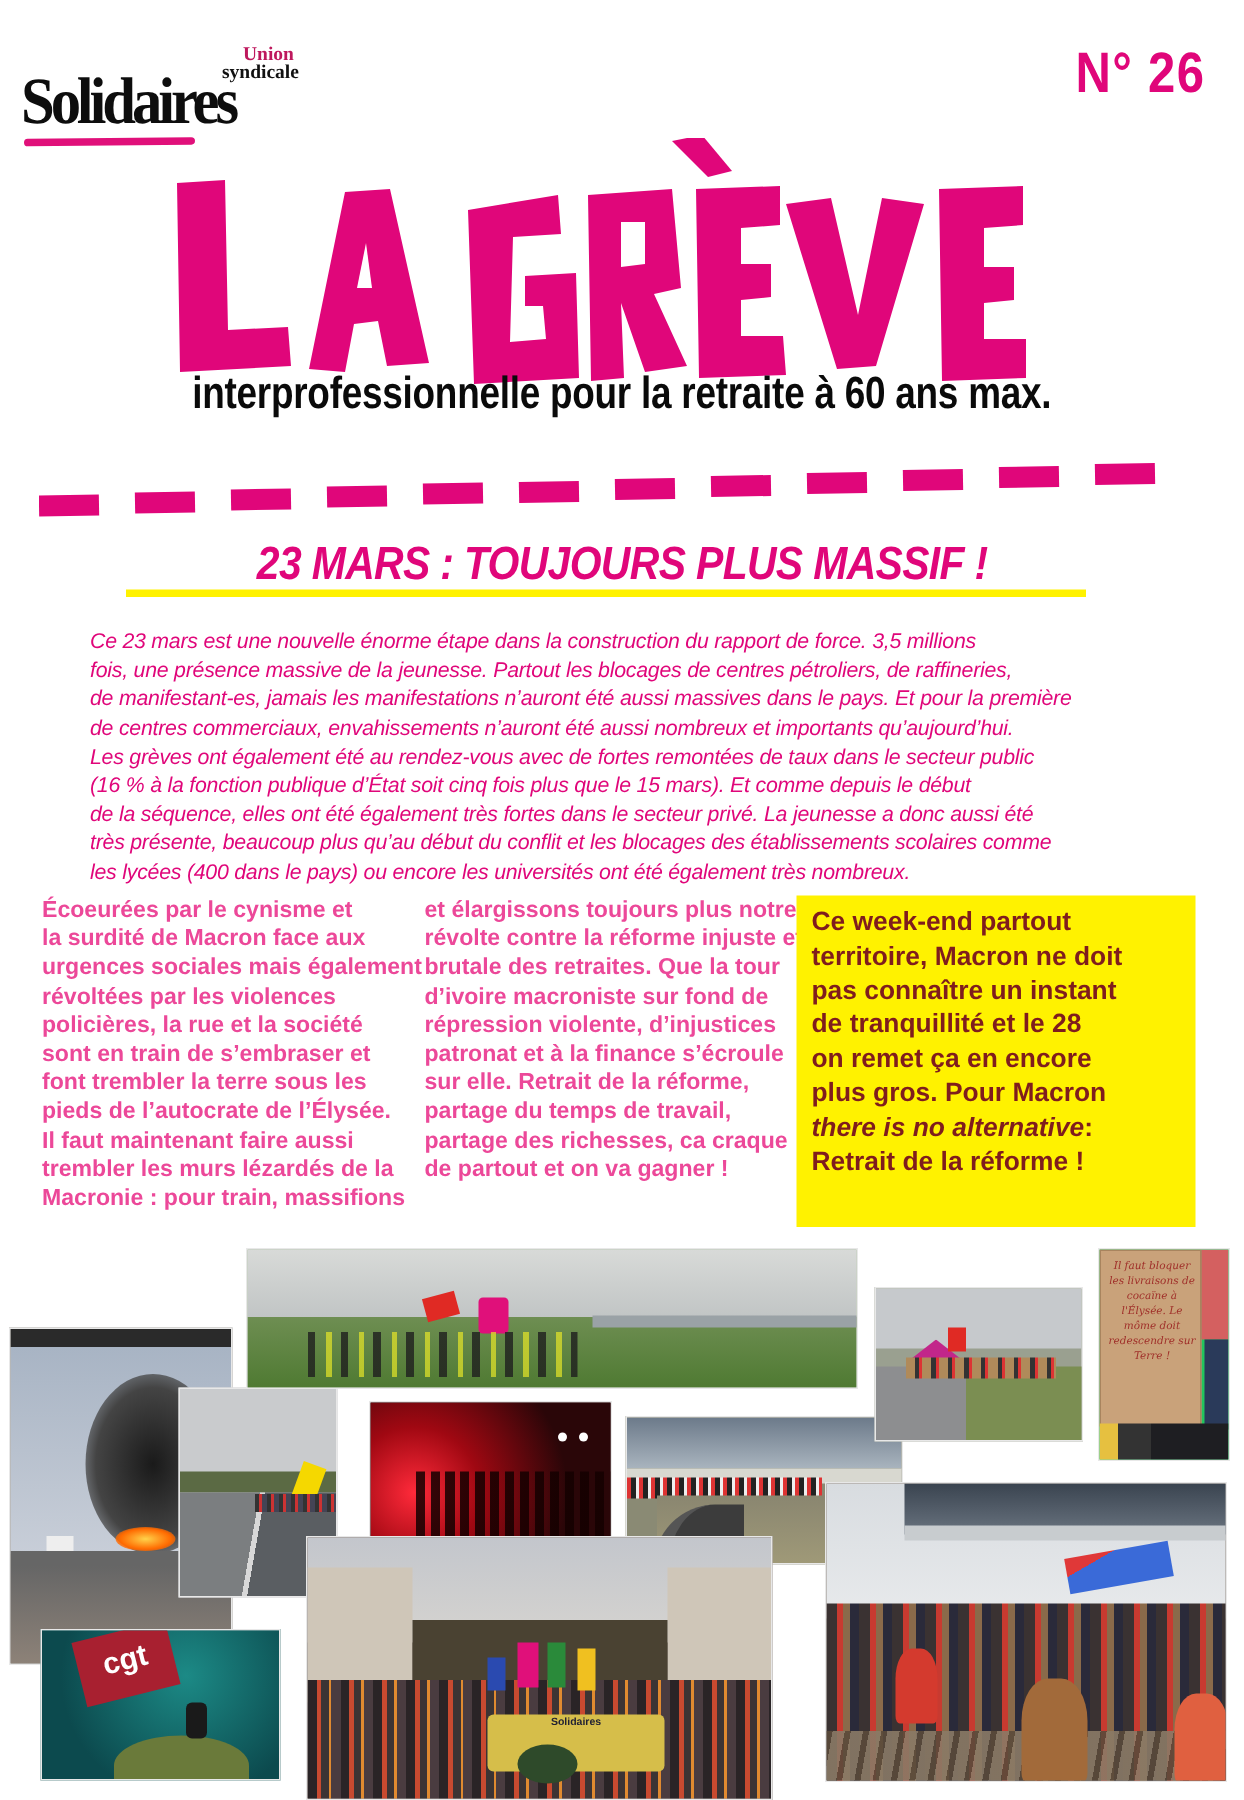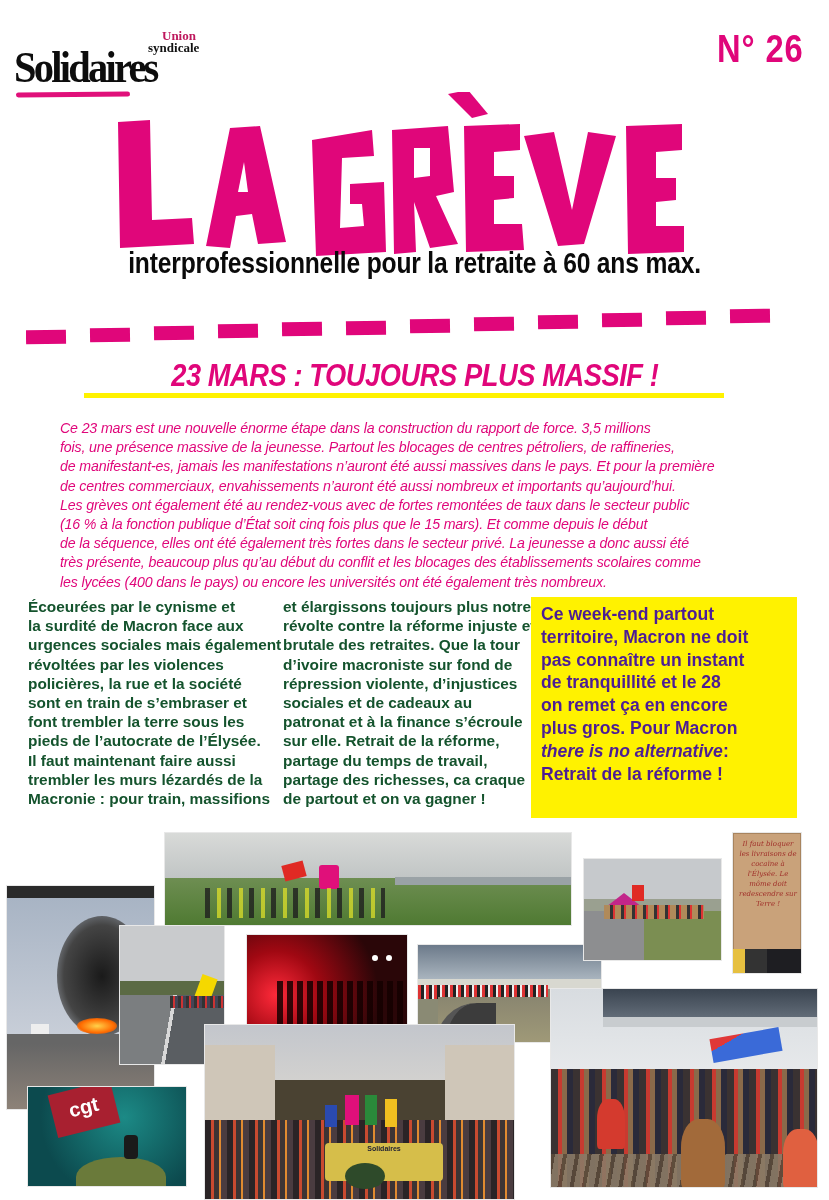--- a/index.html
+++ b/index.html
@@ -26,26 +26,26 @@
 
   
   .headline-wrap { position: absolute; left: 0; width: 829px; top: 358px; text-align: center; }
   .headline { display: inline-block; font-weight: bold; font-style: italic; font-size: 31px; color: #e0067a; letter-spacing: -0.5px; transform: scaleX(0.88); position: relative; padding: 0 4px; }
   .headline-underline { position: absolute; left: 84px; top: 393px; width: 640px; height: 5px; background: #fff200; }
 
   .intro { position: absolute; left: 60px; width: 710px; top: 404px; font-style: italic; font-size: 14.2px; line-height: 19.2px; color: #e0067a; letter-spacing: -0.15px; margin-top: 15px; }
   .intro span { display: block; white-space: nowrap; }
 
   
-  .col { position: absolute; top: 597px; font-weight: bold; font-size: 15.4px; line-height: 19.2px; color: #14532d; }
+  .col { position: absolute; top: 597px; font-weight: bold; font-size: 15.4px; line-height: 19.2px; color: #ec4899; }
   .col span { display: block; white-space: nowrap; }
   .col1 { left: 28px; width: 250px; }
   .col2 { left: 283px; width: 250px; }
 
-  .callout { position: absolute; left: 531px; top: 597px; width: 266px; height: 221px; background: #fff200; padding: 6px 0 0 10px; font-weight: bold; font-size: 17.6px; line-height: 22.8px; color: #4c1d95; }
+  .callout { position: absolute; left: 531px; top: 597px; width: 266px; height: 221px; background: #fff200; padding: 6px 0 0 10px; font-weight: bold; font-size: 17.6px; line-height: 22.8px; color: #7f1d1d; }
   .callout span { display: block; white-space: nowrap; }
   .callout em { font-style: italic; }
 
   
   .photo { position: absolute; overflow: hidden; border: 1px solid #e8e8e8; }
   .photo .sky { position: absolute; left: 0; right: 0; top: 0; }
   .photo .ground { position: absolute; left: 0; right: 0; bottom: 0; }
   .fig { position: absolute; border-radius: 40% 40% 10% 10%; }
   .flag { position: absolute; }
 </style>
@@ -136,21 +136,20 @@
   <span>trembler les murs lézardés de la</span>
   <span>Macronie : pour train, massifions</span>
 </div>
 
 <div class="col col2">
   <span>et élargissons toujours plus notre</span>
   <span>révolte contre la réforme injuste et</span>
   <span>brutale des retraites. Que la tour</span>
   <span>d’ivoire macroniste sur fond de</span>
   <span>répression violente, d’injustices</span>
-  <span>sociales et de cadeaux au</span>
   <span>patronat et à la finance s’écroule</span>
   <span>sur elle. Retrait de la réforme,</span>
   <span>partage du temps de travail,</span>
   <span>partage des richesses, ca craque</span>
   <span>de partout et on va gagner !</span>
 </div>
 
 <div class="callout">
   <span>Ce week-end partout</span>
   <span>territoire, Macron ne doit</span>
@@ -204,21 +203,21 @@
 
 <div class="photo" style="left:583px;top:858px;width:139px;height:103px;background:#9aa090;">
   <div class="sky" style="height:40px;background:#c6c9cc;"></div>
   <div style="position:absolute;left:22px;top:34px;width:36px;height:14px;background:#c2268a;clip-path:polygon(0 100%,50% 0,100% 100%);"></div>
   <div class="flag" style="left:48px;top:26px;width:12px;height:16px;background:#e02a24;"></div>
   <div style="position:absolute;left:0;top:52px;width:70px;height:51px;background:#8d8e90;"></div>
   <div style="position:absolute;left:60px;top:52px;width:79px;height:51px;background:#7b8e52;"></div>
   <div style="position:absolute;left:20px;top:46px;width:100px;height:14px;background:repeating-linear-gradient(90deg,#b08a5a 0 6px,#333 6px 9px,#d33 9px 11px);"></div>
 </div>
 
-<div class="photo" style="left:732px;top:832px;width:70px;height:142px;background:#22c55e;">
+<div class="photo" style="left:732px;top:832px;width:88px;height:142px;background:#22c55e;">
   <div style="position:absolute;left:0;top:0;width:68px;height:118px;background:#c9a27a;border:1px solid #a8845e;"></div>
   <div style="position:absolute;left:4px;top:6px;width:62px;font-family:'DejaVu Serif',serif;font-style:italic;font-size:7px;line-height:10px;color:#a0302a;text-align:center;">Il faut bloquer les livraisons de cocaïne à l'Élysée. Le môme doit redescendre sur Terre !</div>
   <div style="position:absolute;left:68px;top:0;width:18px;height:60px;background:#d46060;"></div>
   <div style="position:absolute;left:70px;top:60px;width:16px;height:60px;background:#2a3a5a;"></div>
   <div style="position:absolute;left:0;top:116px;width:86px;height:26px;background:linear-gradient(90deg,#e6c040 0 14%,#333 14% 40%,#1e1e22 40%);"></div>
 </div>
 
 <div class="photo" style="left:27px;top:1086px;width:160px;height:101px;background:#0e5a5c;">
   <div style="position:absolute;left:0;top:0;width:160px;height:101px;background:radial-gradient(circle at 60% 30%,#1c8a86,#0c4a4e 70%);"></div>
   <div class="flag" style="left:24px;top:0;width:64px;height:44px;background:#a82030;transform:rotate(-14deg);color:#fff;font-weight:bold;font-size:20px;text-align:center;line-height:40px;">

